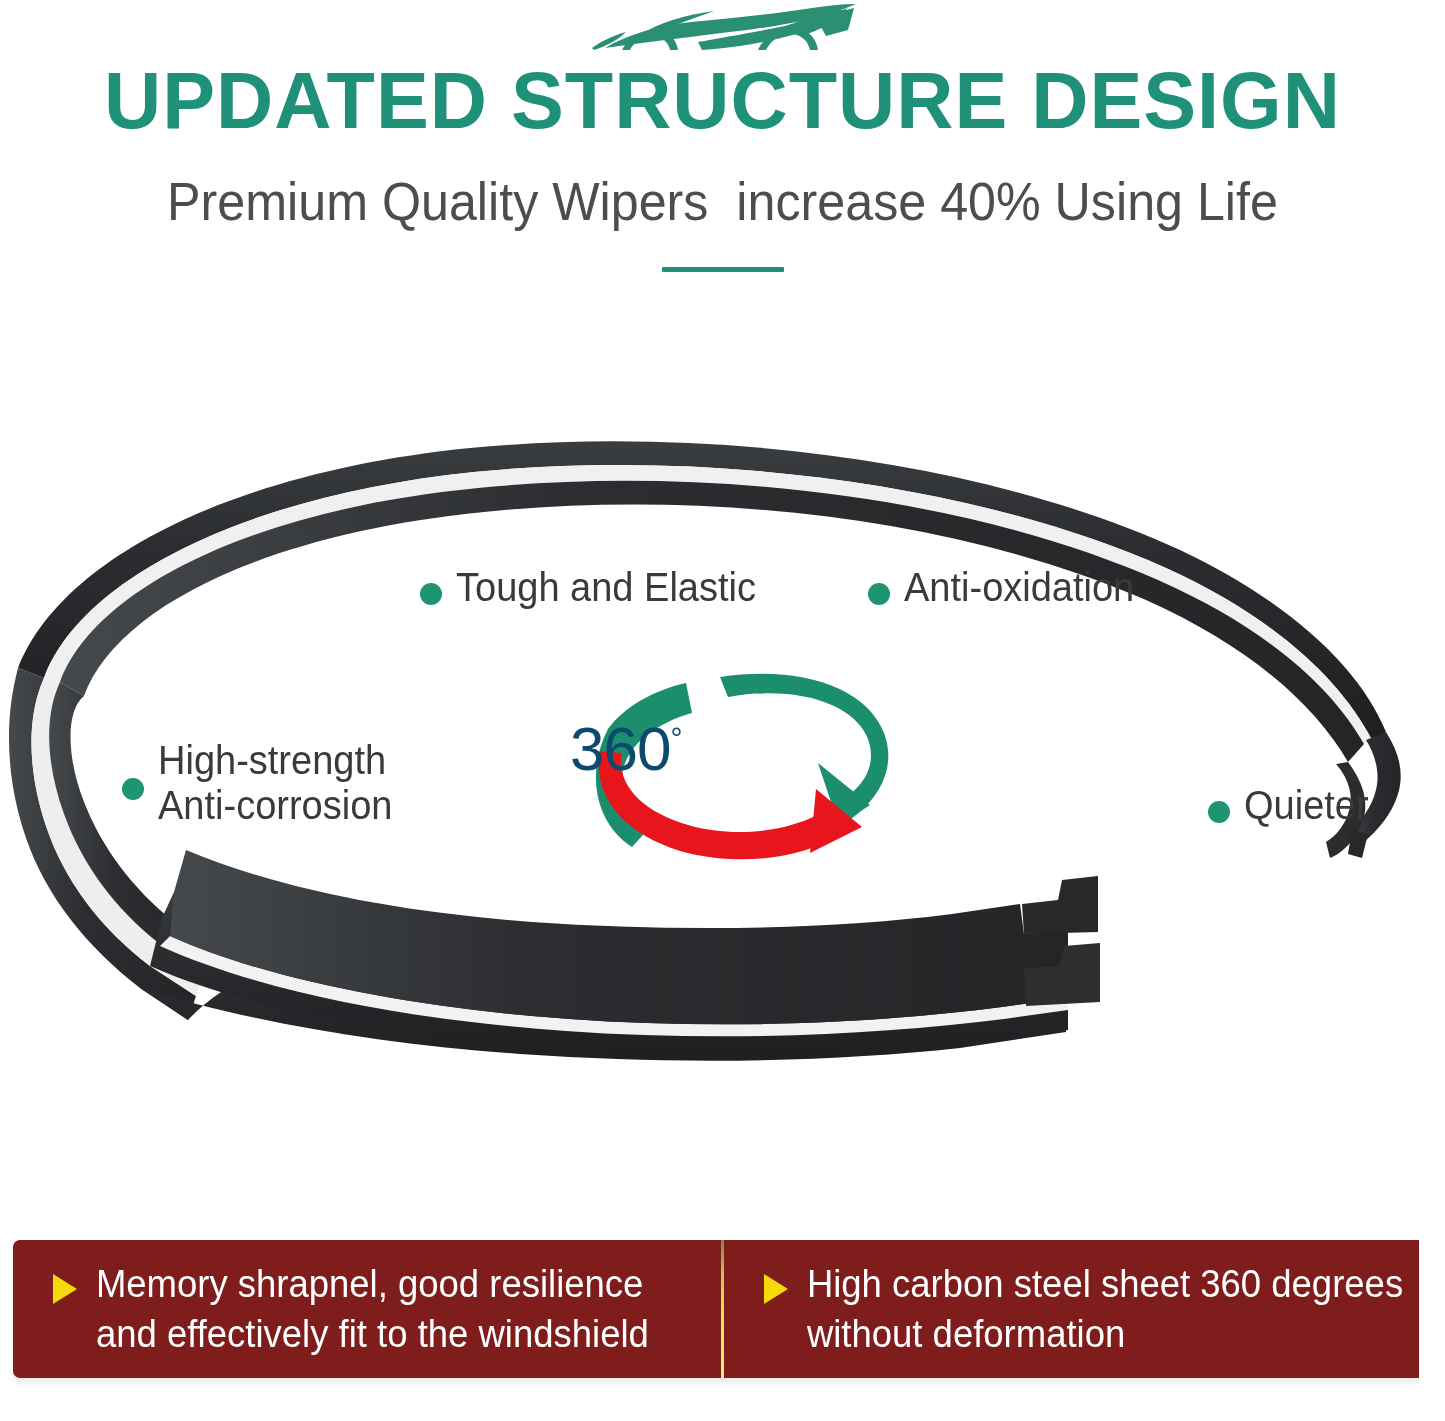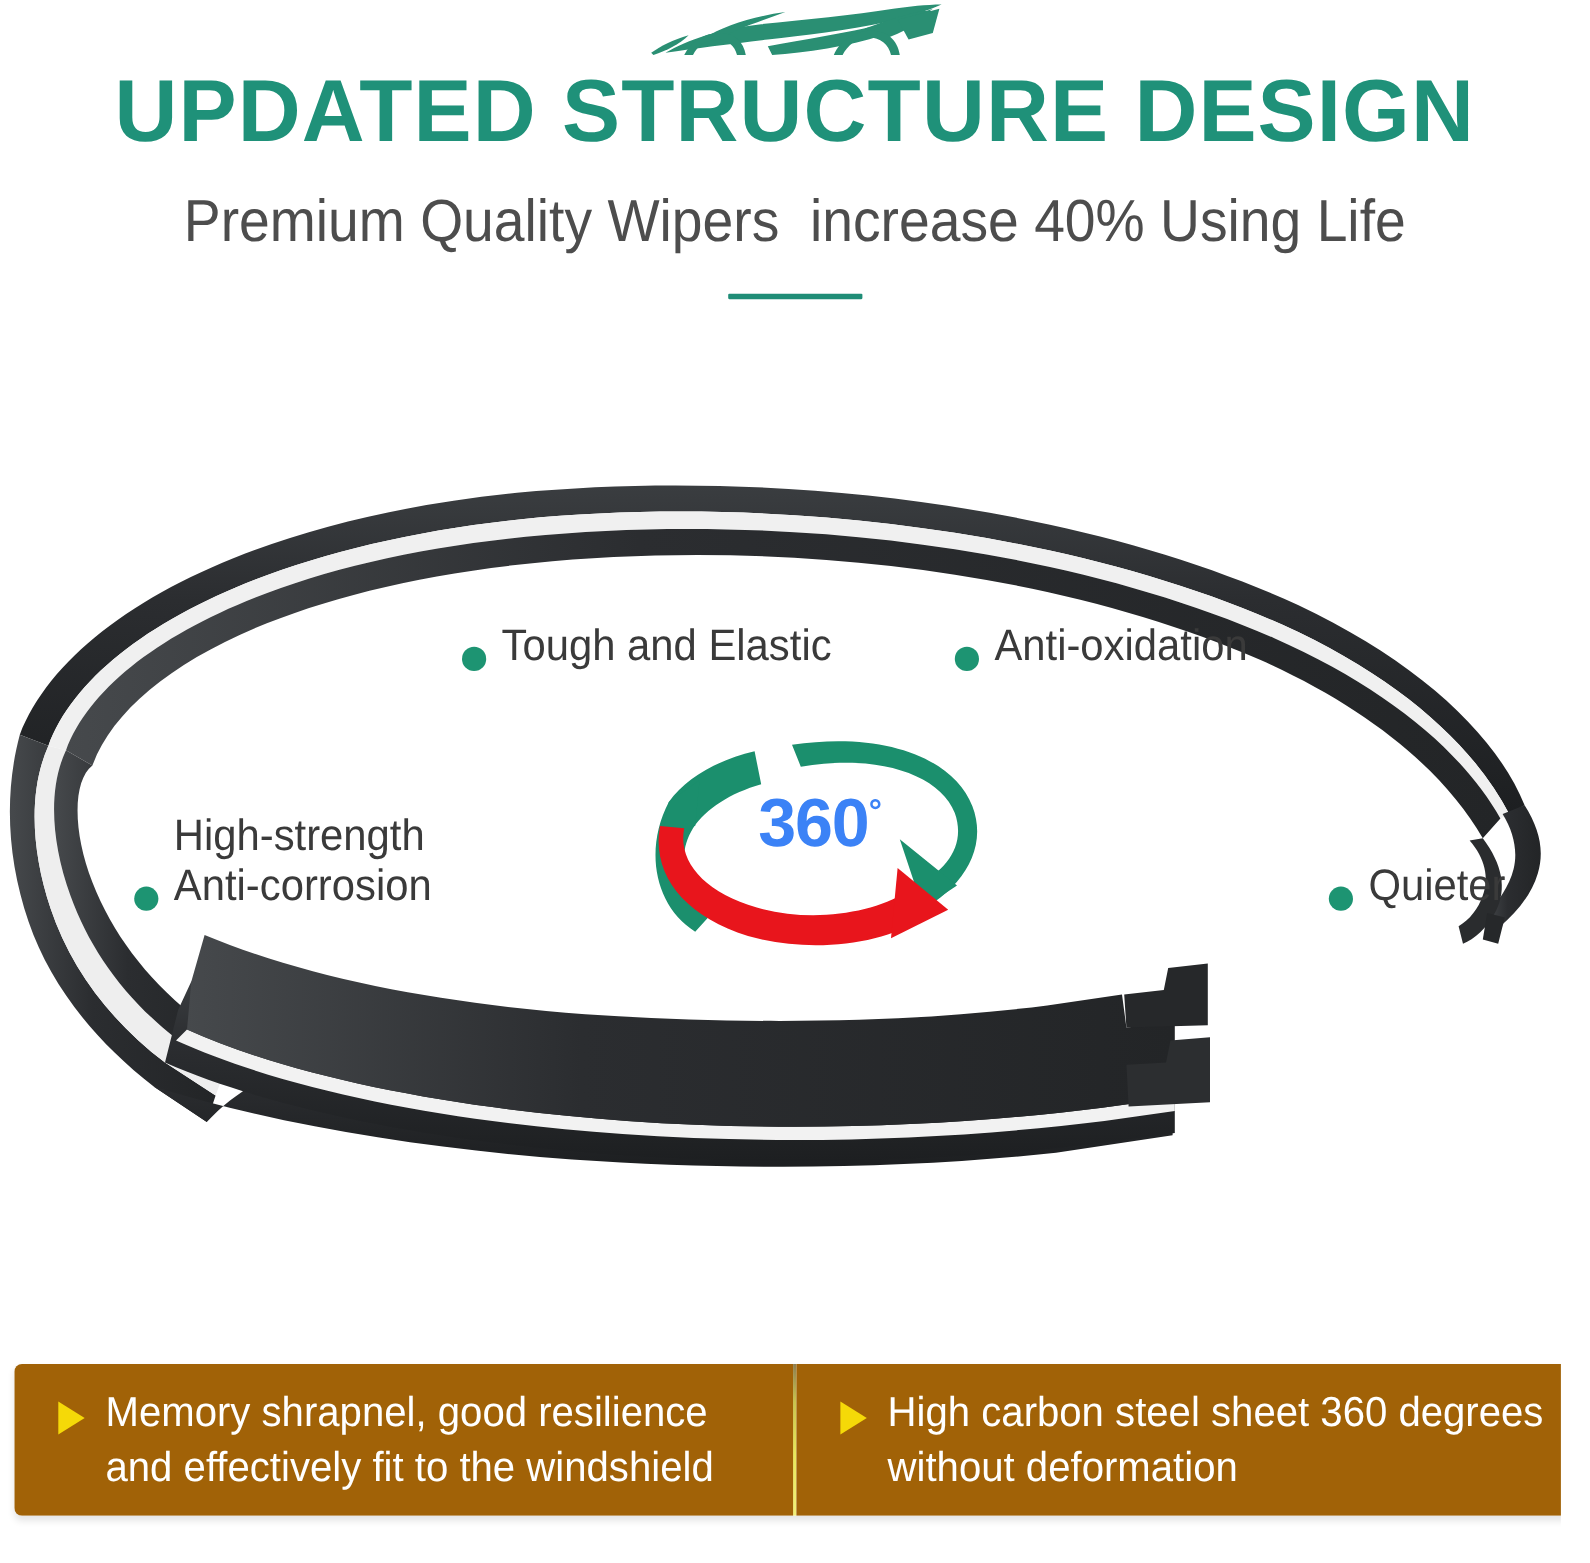--- a/index.html
+++ b/index.html
@@ -78,21 +78,21 @@
     left: 0;
     top: 0;
     width: 1445px;
     height: 720px;
   }
 
   
   .feature {
     position: absolute;
     display: flex;
-    align-items: flex-end;
+    align-items: center;
     gap: 14px;
     white-space: pre;
   }
   .feature .dot {
     flex: 0 0 auto;
     width: 22px;
     height: 22px;
     border-radius: 50%;
     background: #1d9472;
     margin-top: 12px;
@@ -118,24 +118,24 @@
     top: 655px;
     width: 350px;
     height: 210px;
   }
   .badge-360 svg { display: block; width: 350px; height: 210px; }
   .badge-360 .b-label {
     position: absolute;
     left: 0;
     top: 60px;
     width: 350px;
-    text-align: center;
-    color: #3b82f6;
+    text-align: left;
+    color: #0c4a6e;
     font-family: "Liberation Sans", sans-serif;
-    font-weight: bold;
+    font-weight: normal;
     font-size: 62px;
     line-height: 68px;
     letter-spacing: -1px;
   }
   .badge-360 .b-label sup {
     font-size: 30px;
     vertical-align: super;
     line-height: 0;
   }
 
@@ -147,21 +147,21 @@
     width: 1419px;
     height: 138px;
     display: flex;
     border-radius: 7px;
     overflow: hidden;
     box-shadow: 0 4px 7px rgba(0,0,0,0.10);
   }
   .banner {
     position: relative;
     flex: 1 1 50%;
-    background: #a16207;
+    background: #7f1d1d;
     display: flex;
     align-items: center;
     padding: 0 0 0 56px;
     box-sizing: border-box;
   }
   .banner-divider {
     flex: 0 0 3px;
     background: linear-gradient(to bottom, #8c7e52 0%, #c9c44e 25%, #e9e85a 60%, #f2f07a 100%);
   }
   .tri-icon {

